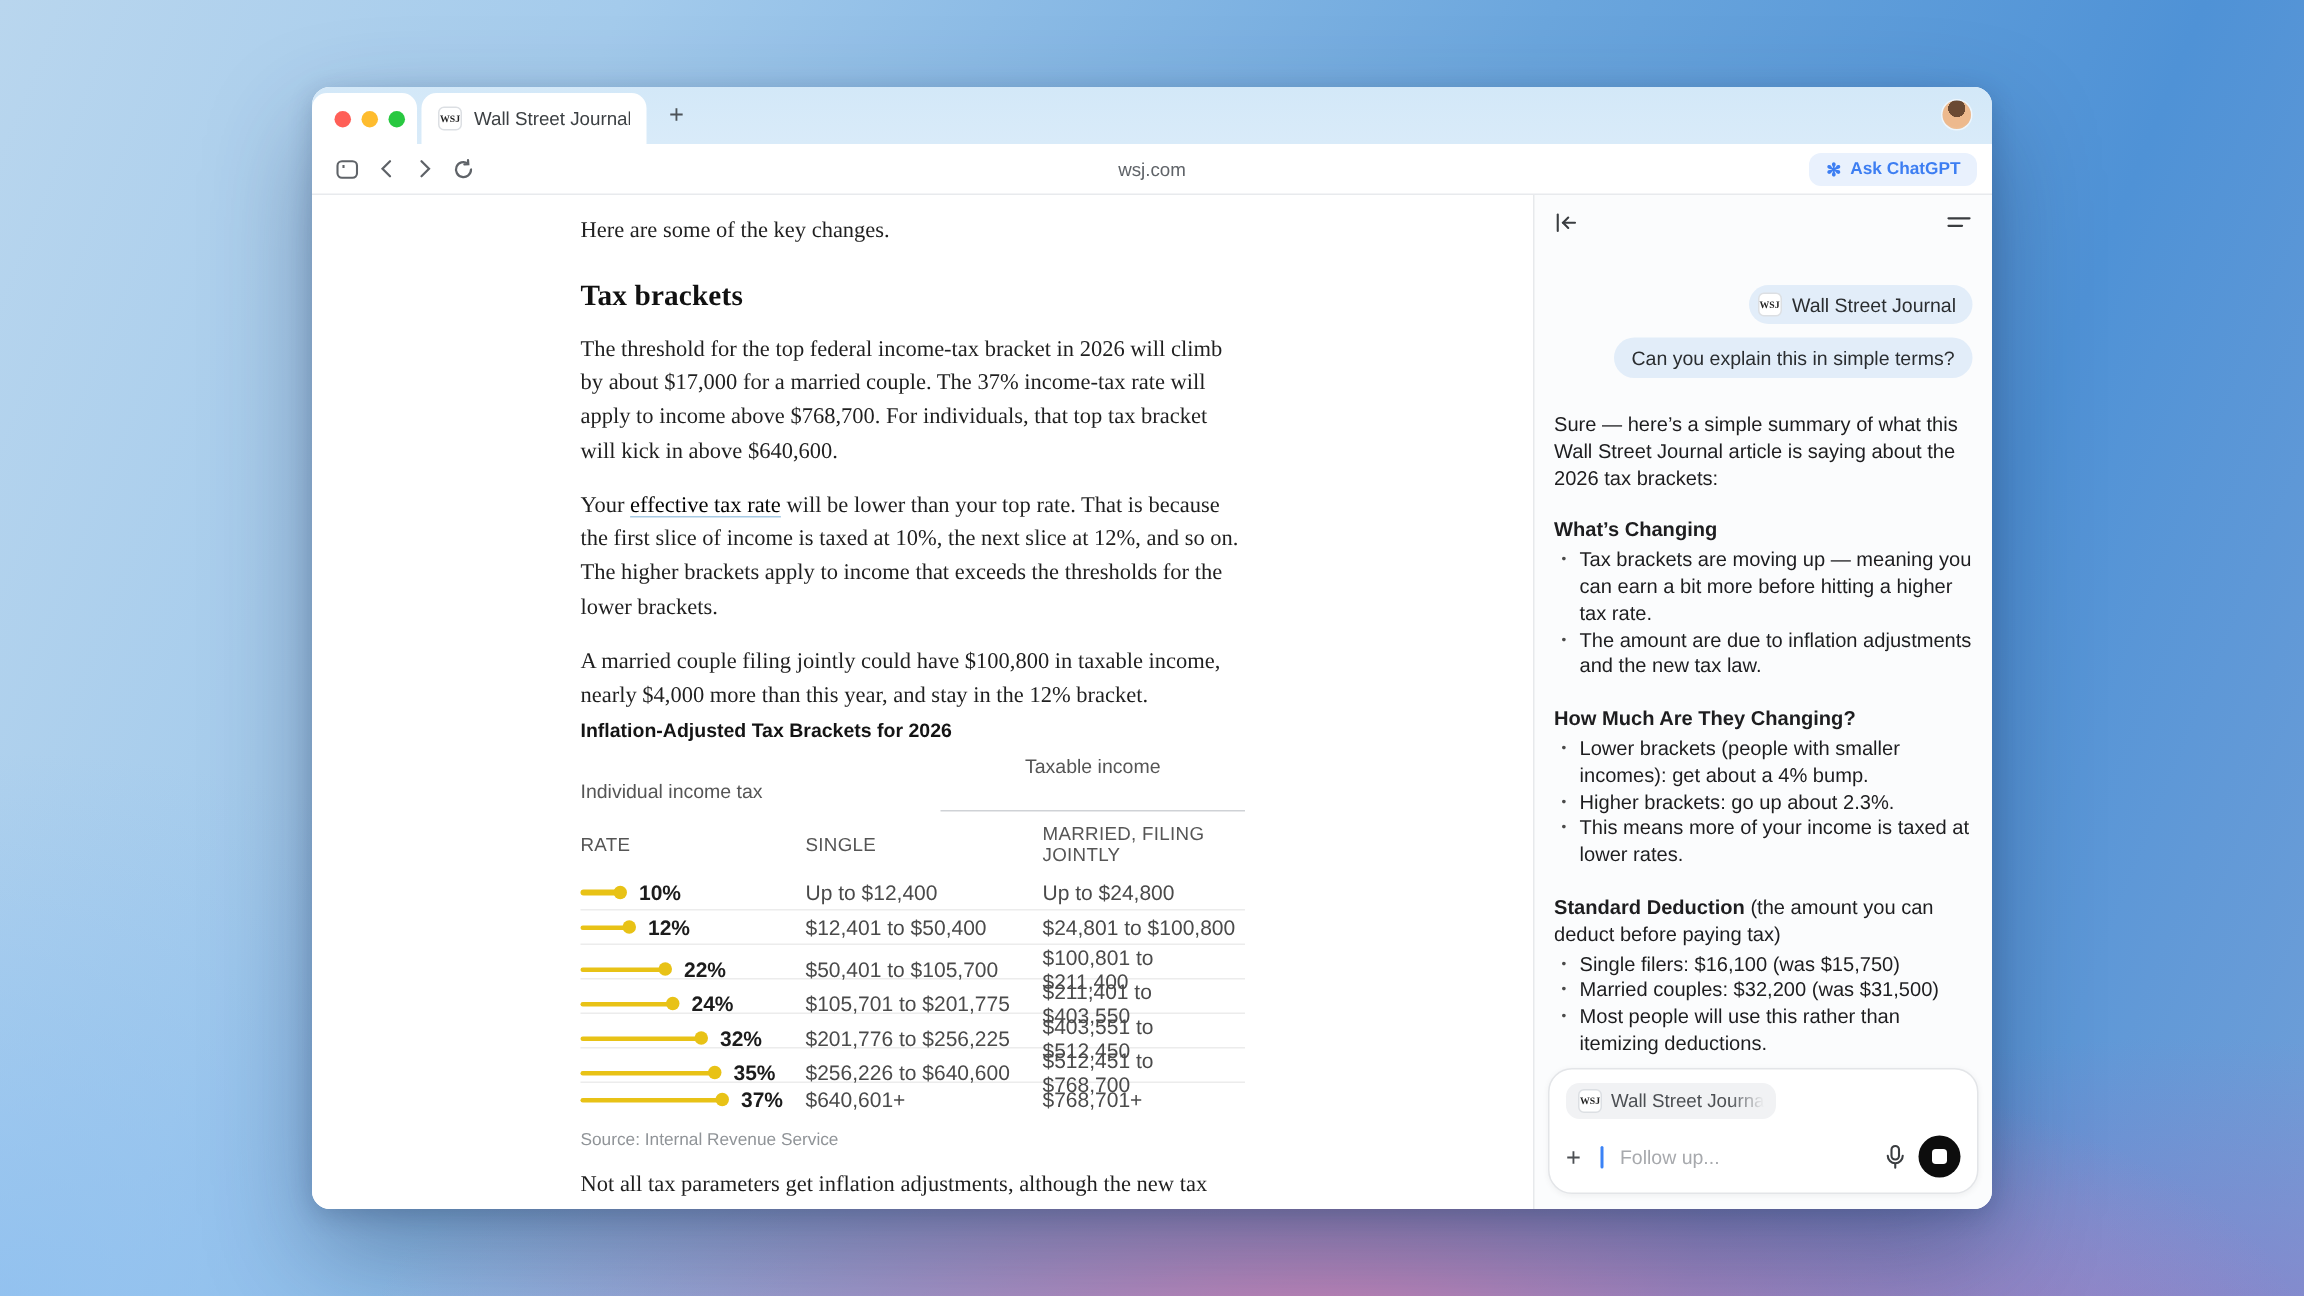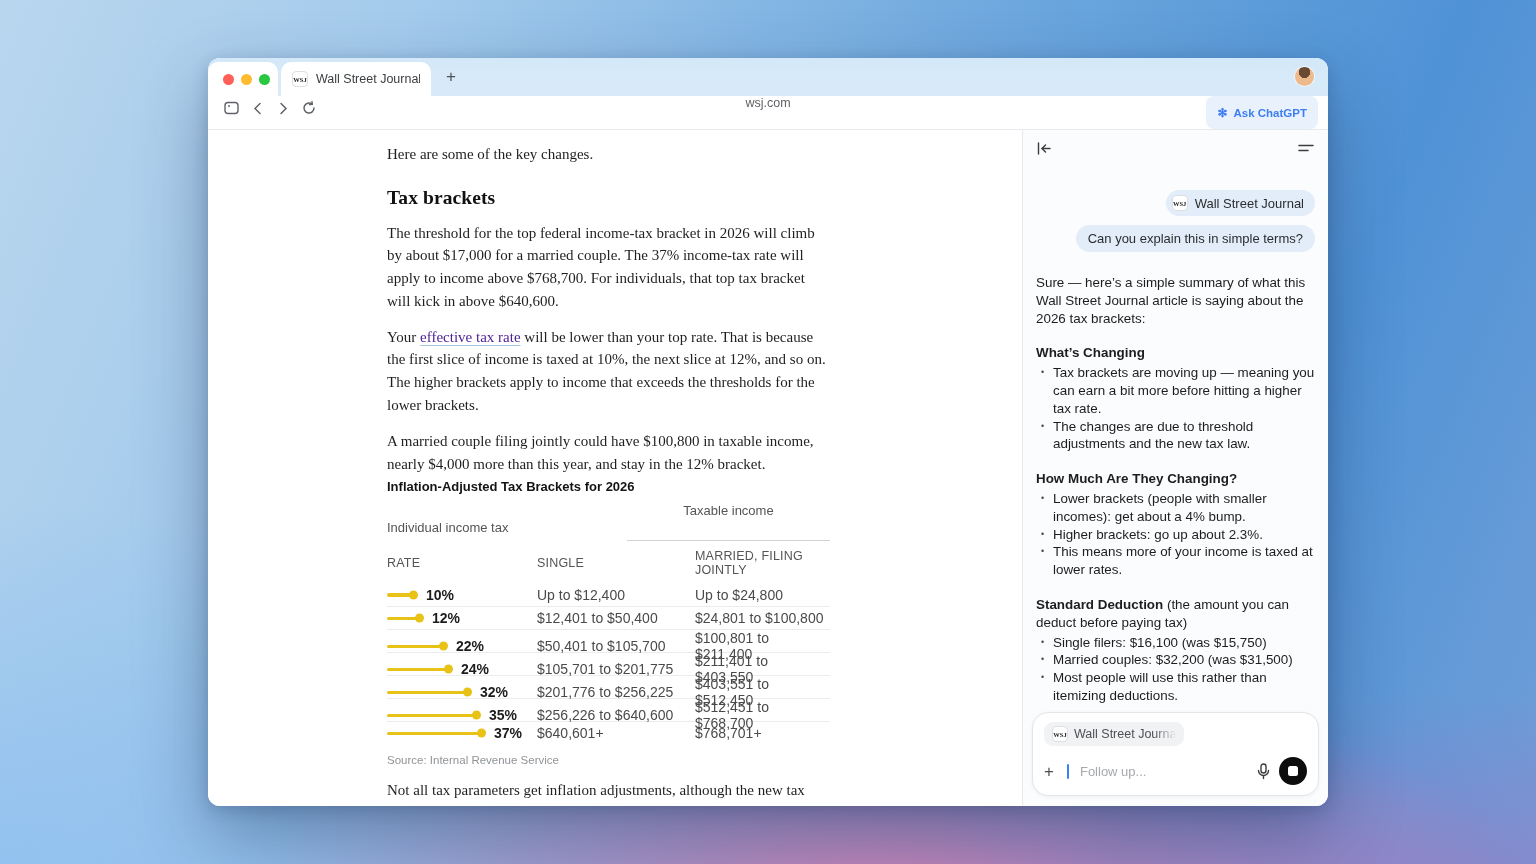--- a/index.html
+++ b/index.html
@@ -33,39 +33,39 @@
   .wsj-badge { width:16px; height:16px; flex:none; background:#fff; border:1px solid #dcdfe3; border-radius:4px;
     display:flex; align-items:center; justify-content:center;
     font-family:"Liberation Serif", serif; font-weight:bold; font-size:6.5px; color:#222; letter-spacing:0; }
   .newtab { position:absolute; left:232px; top:8px; width:22px; height:22px; display:flex; align-items:center;
     justify-content:center; font-size:17px; color:#4d5358; border-radius:6px; }
   .avatar { position:absolute; right:14px; top:9px; width:19px; height:19px; border-radius:50%;
     background:radial-gradient(circle at 50% 28%, #6b4a33 0 34%, #edb98d 35% 72%, #f4c9a0 100%);
     box-shadow:0 0 0 1px rgba(255,255,255,.6); }
 
   
-  .toolbar { height:34px; background:#fff; border-bottom:1px solid #e8eaed; display:flex; 
+  .toolbar { height:34px; background:#fff; border-bottom:1px solid #e8eaed; display:flex; align-items:center;
     padding:0 10px; position:relative; flex:none; }
   .tool-ic { width:26px; height:24px; display:flex; align-items:center; justify-content:center; color:#5f6368;
     border-radius:6px; flex:none; }
   .tool-ic svg { display:block; }
   .url { position:absolute; left:50%; transform:translateX(-50%); font-size:12.5px; color:#5f6368; }
   .ask-btn { margin-left:auto; display:flex; align-items:center; gap:6px; background:#e9f1fd; color:#3d7ef2;
     border:none; border-radius:8px; padding:5px 11px; font-size:11.5px; font-weight:700;
     font-family:"Liberation Sans", sans-serif; }
   .flower { font-size:12px; line-height:1; color:#3d7ef2; }
 
   
   .content { flex:1; display:flex; min-height:0; }
   .page { flex:1; background:#fff; position:relative; overflow:hidden; }
   .article { position:absolute; left:179px; top:0; width:443px; font-family:"Liberation Serif", serif; color:#1f1f1f; }
   .article .intro { margin-top:13px; font-size:15px; line-height:1.5; }
   .article h2 { margin-top:21px; font-size:19.5px; color:#111; letter-spacing:.1px; }
   .article p { margin-top:13px; font-size:15px; line-height:1.52; }
-  .article a { color:#4c1d95; text-decoration:underline; text-decoration-color:#a5c9e4; text-underline-offset:3px; }
+  .article a { color:#000000; text-decoration:underline; text-decoration-color:#a5c9e4; text-underline-offset:3px; }
 
   
   .figure { margin-top:4px; font-family:"Liberation Sans", sans-serif; color:#222; }
   .fig-title { font-size:13px; font-weight:700; color:#141414; }
   .fig-groups { display:grid; grid-template-columns:240px 1fr; margin-top:9px; align-items:end; }
   .fig-group-l { font-size:13px; color:#555; padding-bottom:6px; }
   .fig-group-r { font-size:13px; color:#555; text-align:center; padding-bottom:22px; border-bottom:1px solid #cfd2d6; }
   .fig-header, .fig-row { display:grid; grid-template-columns:150px 158px 1fr; align-items:center; }
   .fig-header { margin-top:8px; padding-bottom:6px; font-size:12.5px; color:#555; letter-spacing:.2px; }
   .fig-row { height:23px; border-top:1px solid #ececec; font-size:14px; color:#4a4a4a; }
@@ -275,21 +275,21 @@
           <div class="msg-right">
             <div class="q-bubble">Can you explain this in simple terms?</div>
           </div>
           <div class="reply">
             <div>Sure — here’s a simple summary of what this Wall Street Journal article is saying about the 2026 tax brackets:</div>
             <div id="reply-sections">
                 <div class="section">
                   <div><span class="sec-title">What’s Changing</span></div>
                   <ul>
                     <li>Tax brackets are moving up — meaning you can earn a bit more before hitting a higher tax rate.</li>
-                    <li>The changes are due to threshold adjustments and the new tax law.</li>
+                    <li>The amount are due to inflation adjustments and the new tax law.</li>
                   </ul>
                 </div>
                 <div class="section">
                   <div><span class="sec-title">How Much Are They Changing?</span></div>
                   <ul>
                     <li>Lower brackets (people with smaller incomes): get about a 4% bump.</li>
                     <li>Higher brackets: go up about 2.3%.</li>
                     <li>This means more of your income is taxed at lower rates.</li>
                   </ul>
                 </div>

